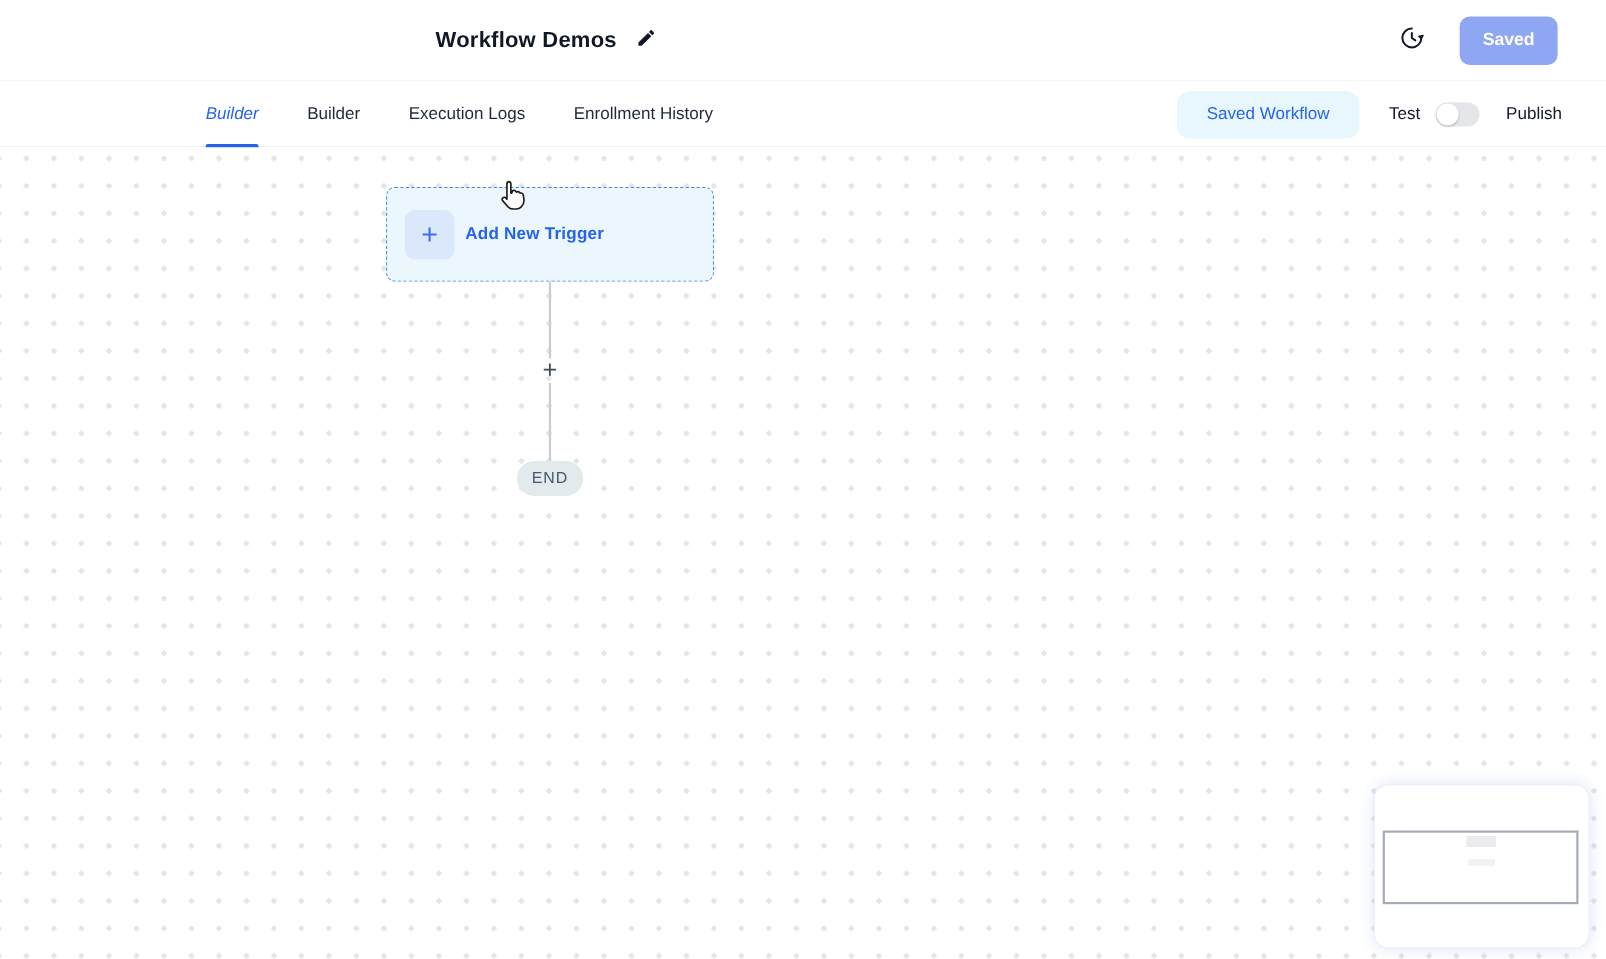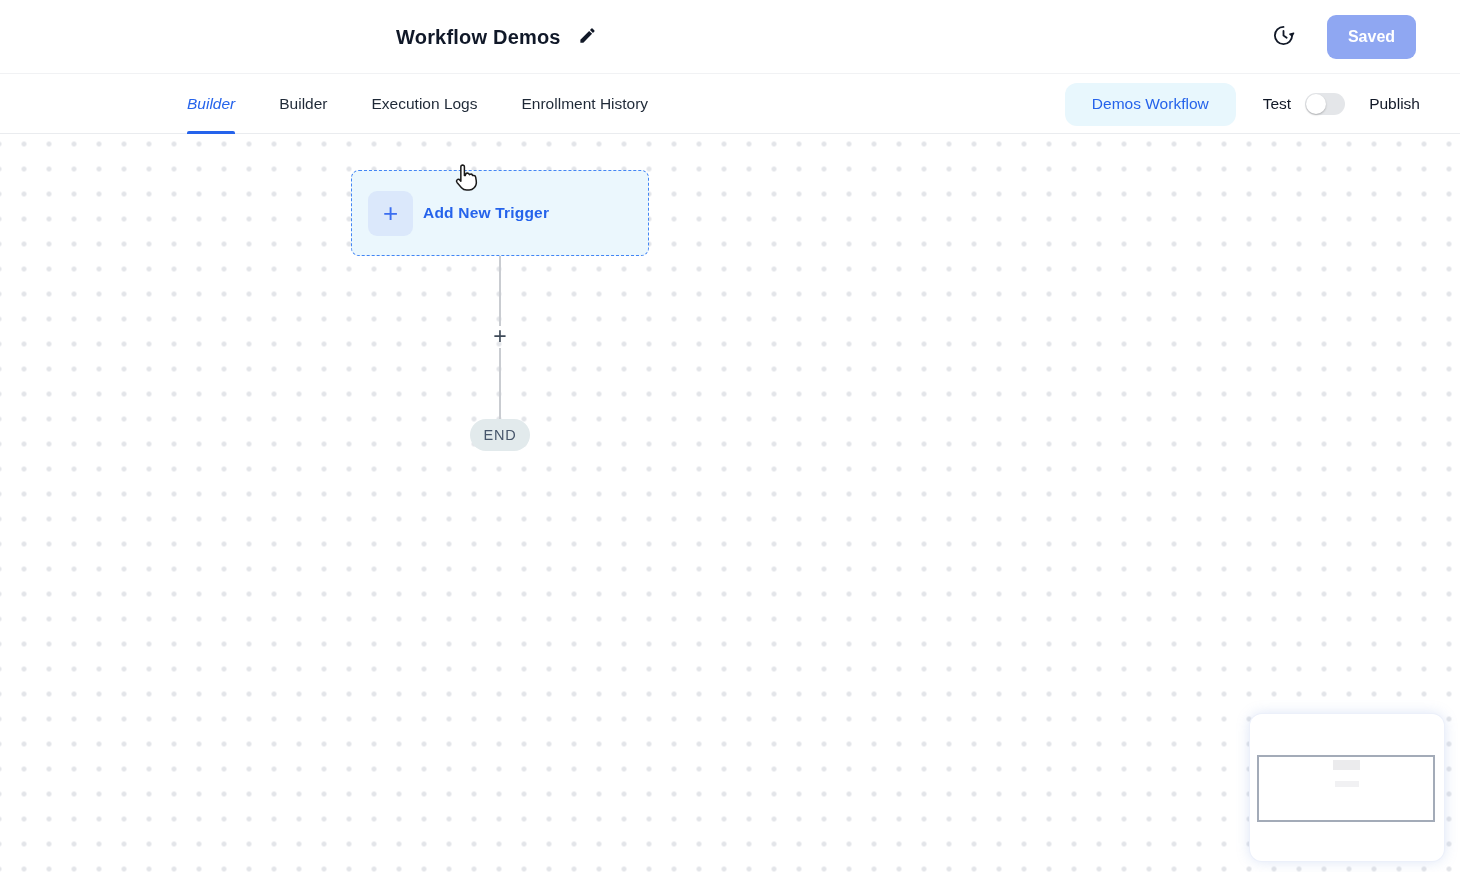--- a/index.html
+++ b/index.html
@@ -156,21 +156,21 @@
 </header>
 
 <nav class="tabbar">
   <div class="tabs">
     <div class="tab active">Builder</div>
     <div class="tab">Builder</div>
     <div class="tab">Execution Logs</div>
     <div class="tab">Enrollment History</div>
   </div>
   <div class="tabbar-right">
-    <button class="test-workflow-btn">Demos Workflow</button>
+    <button class="test-workflow-btn">Saved Workflow</button>
     <span class="draft-label">Test</span>
     <div class="toggle">
       <div class="toggle-knob"></div>
     </div>
     <span class="publish-label">Publish</span>
   </div>
 </nav>
 
 <main class="canvas">
 

